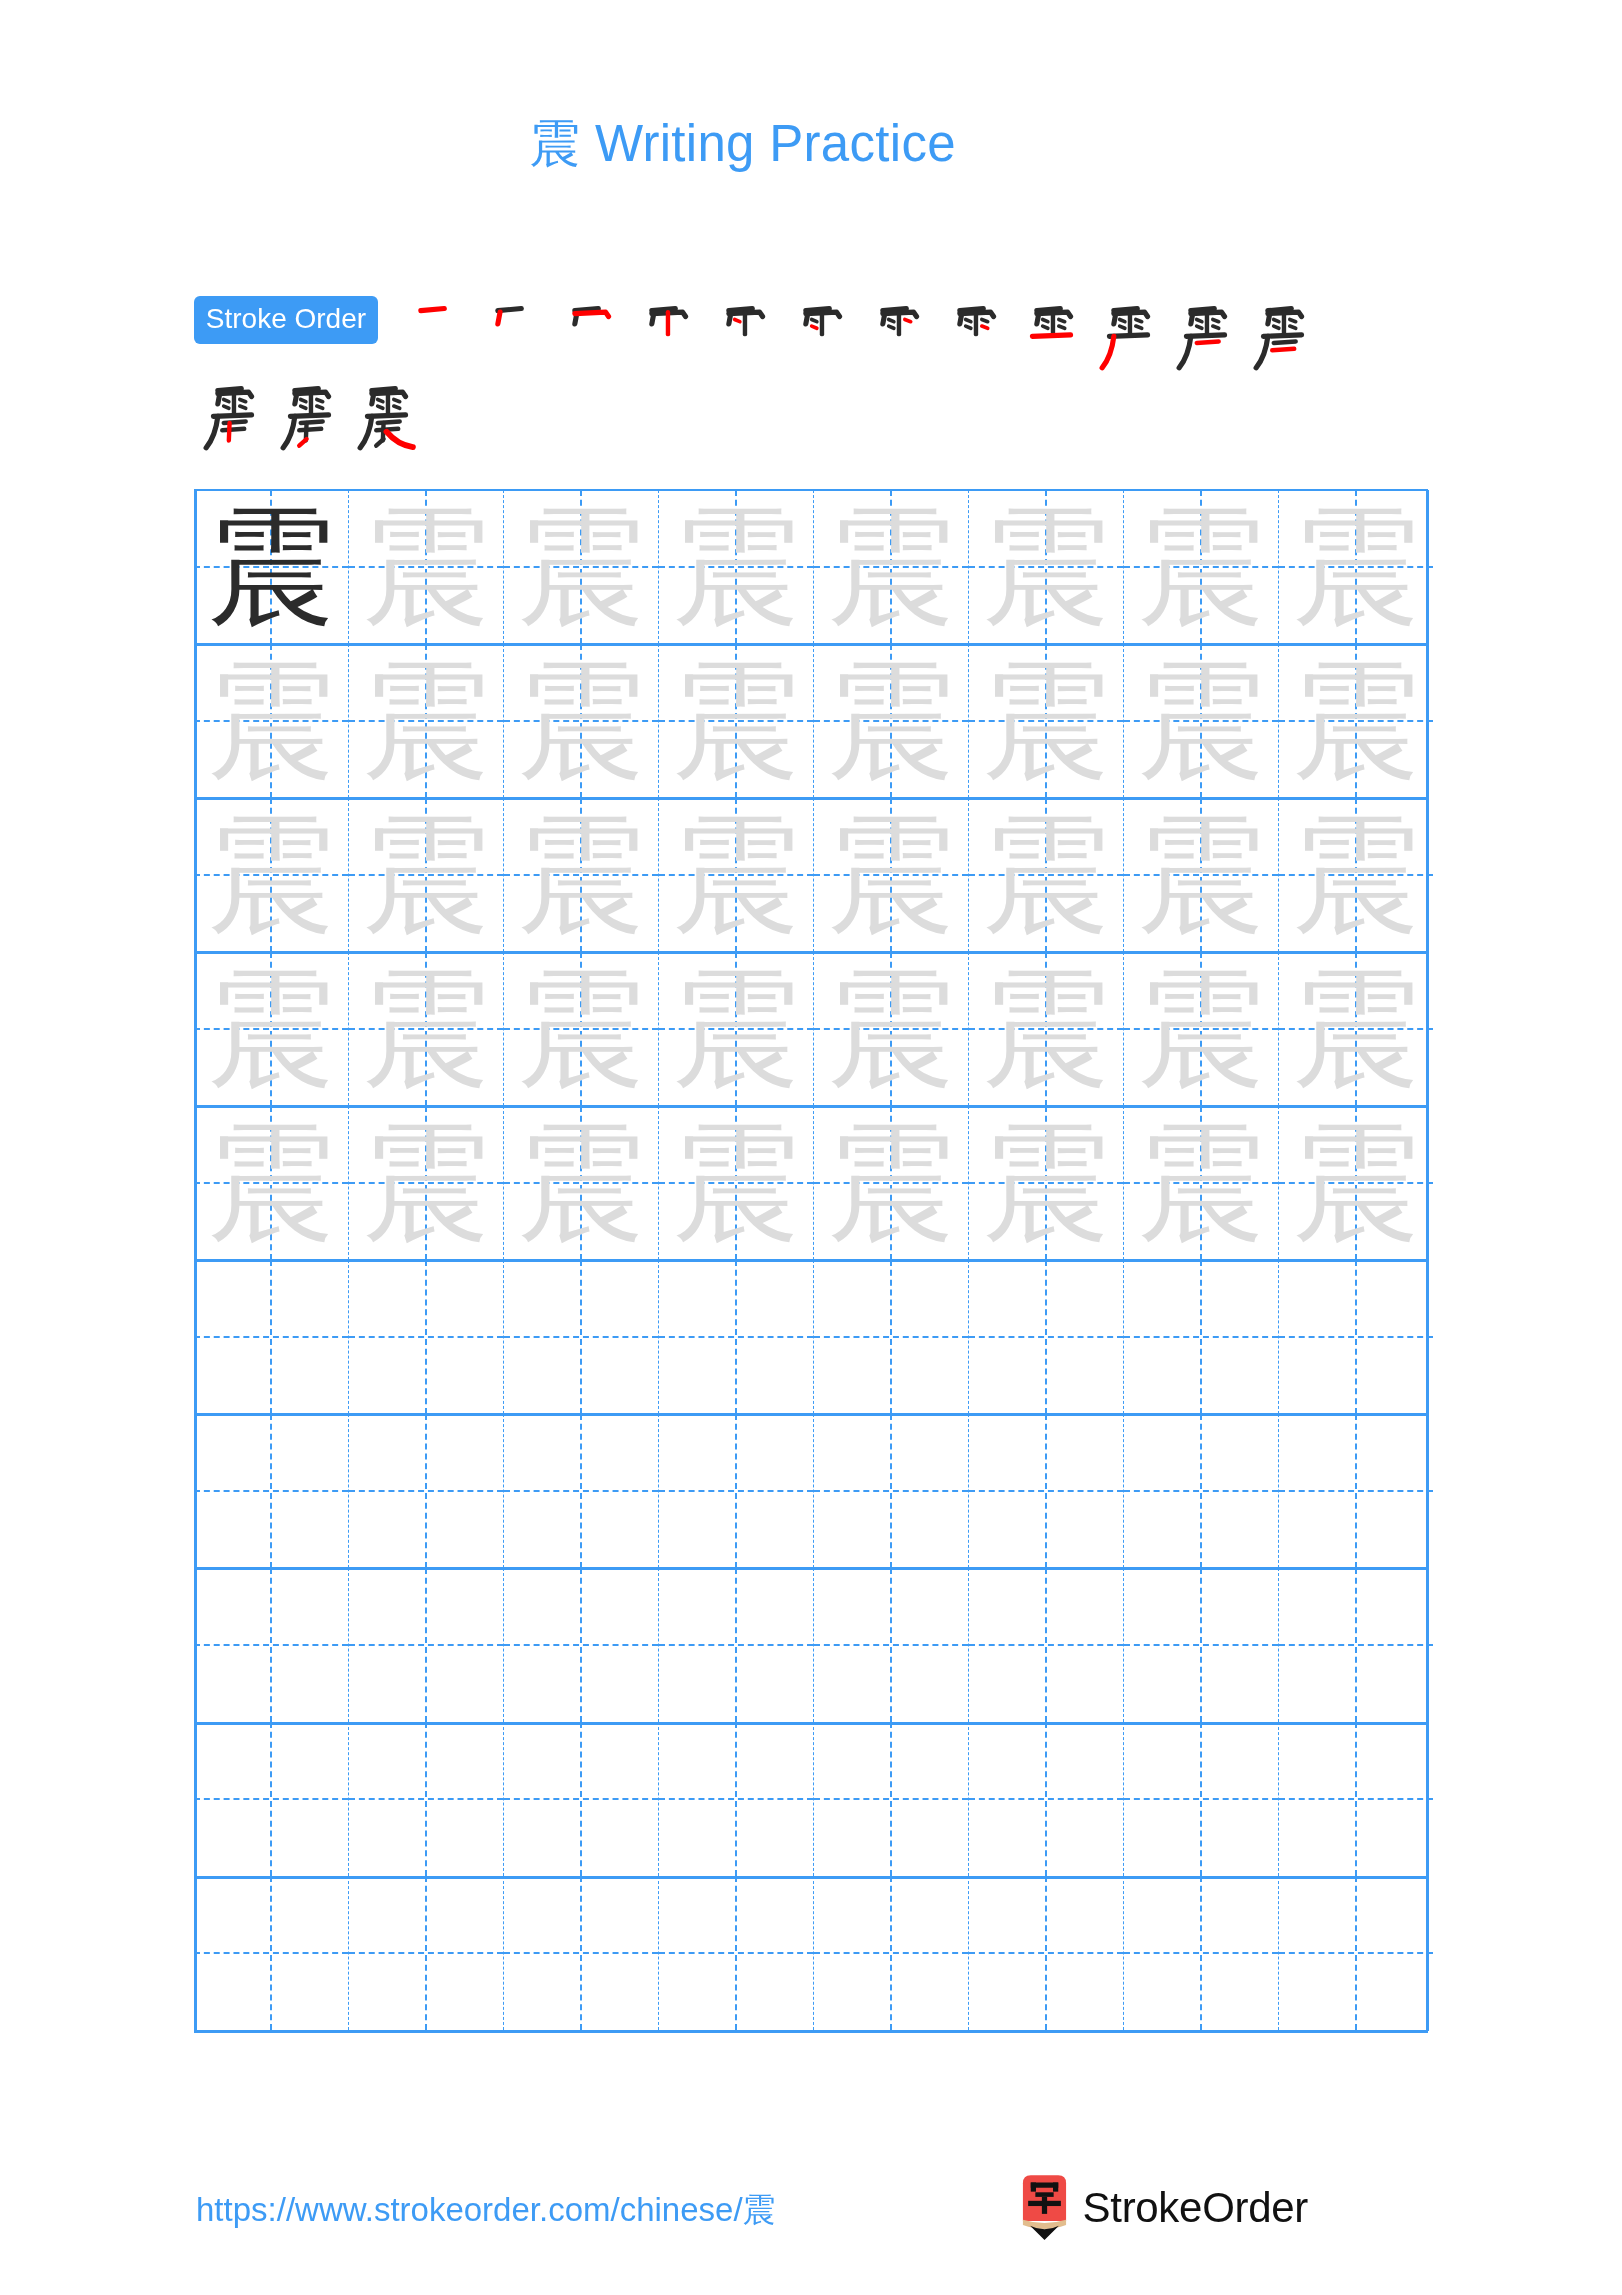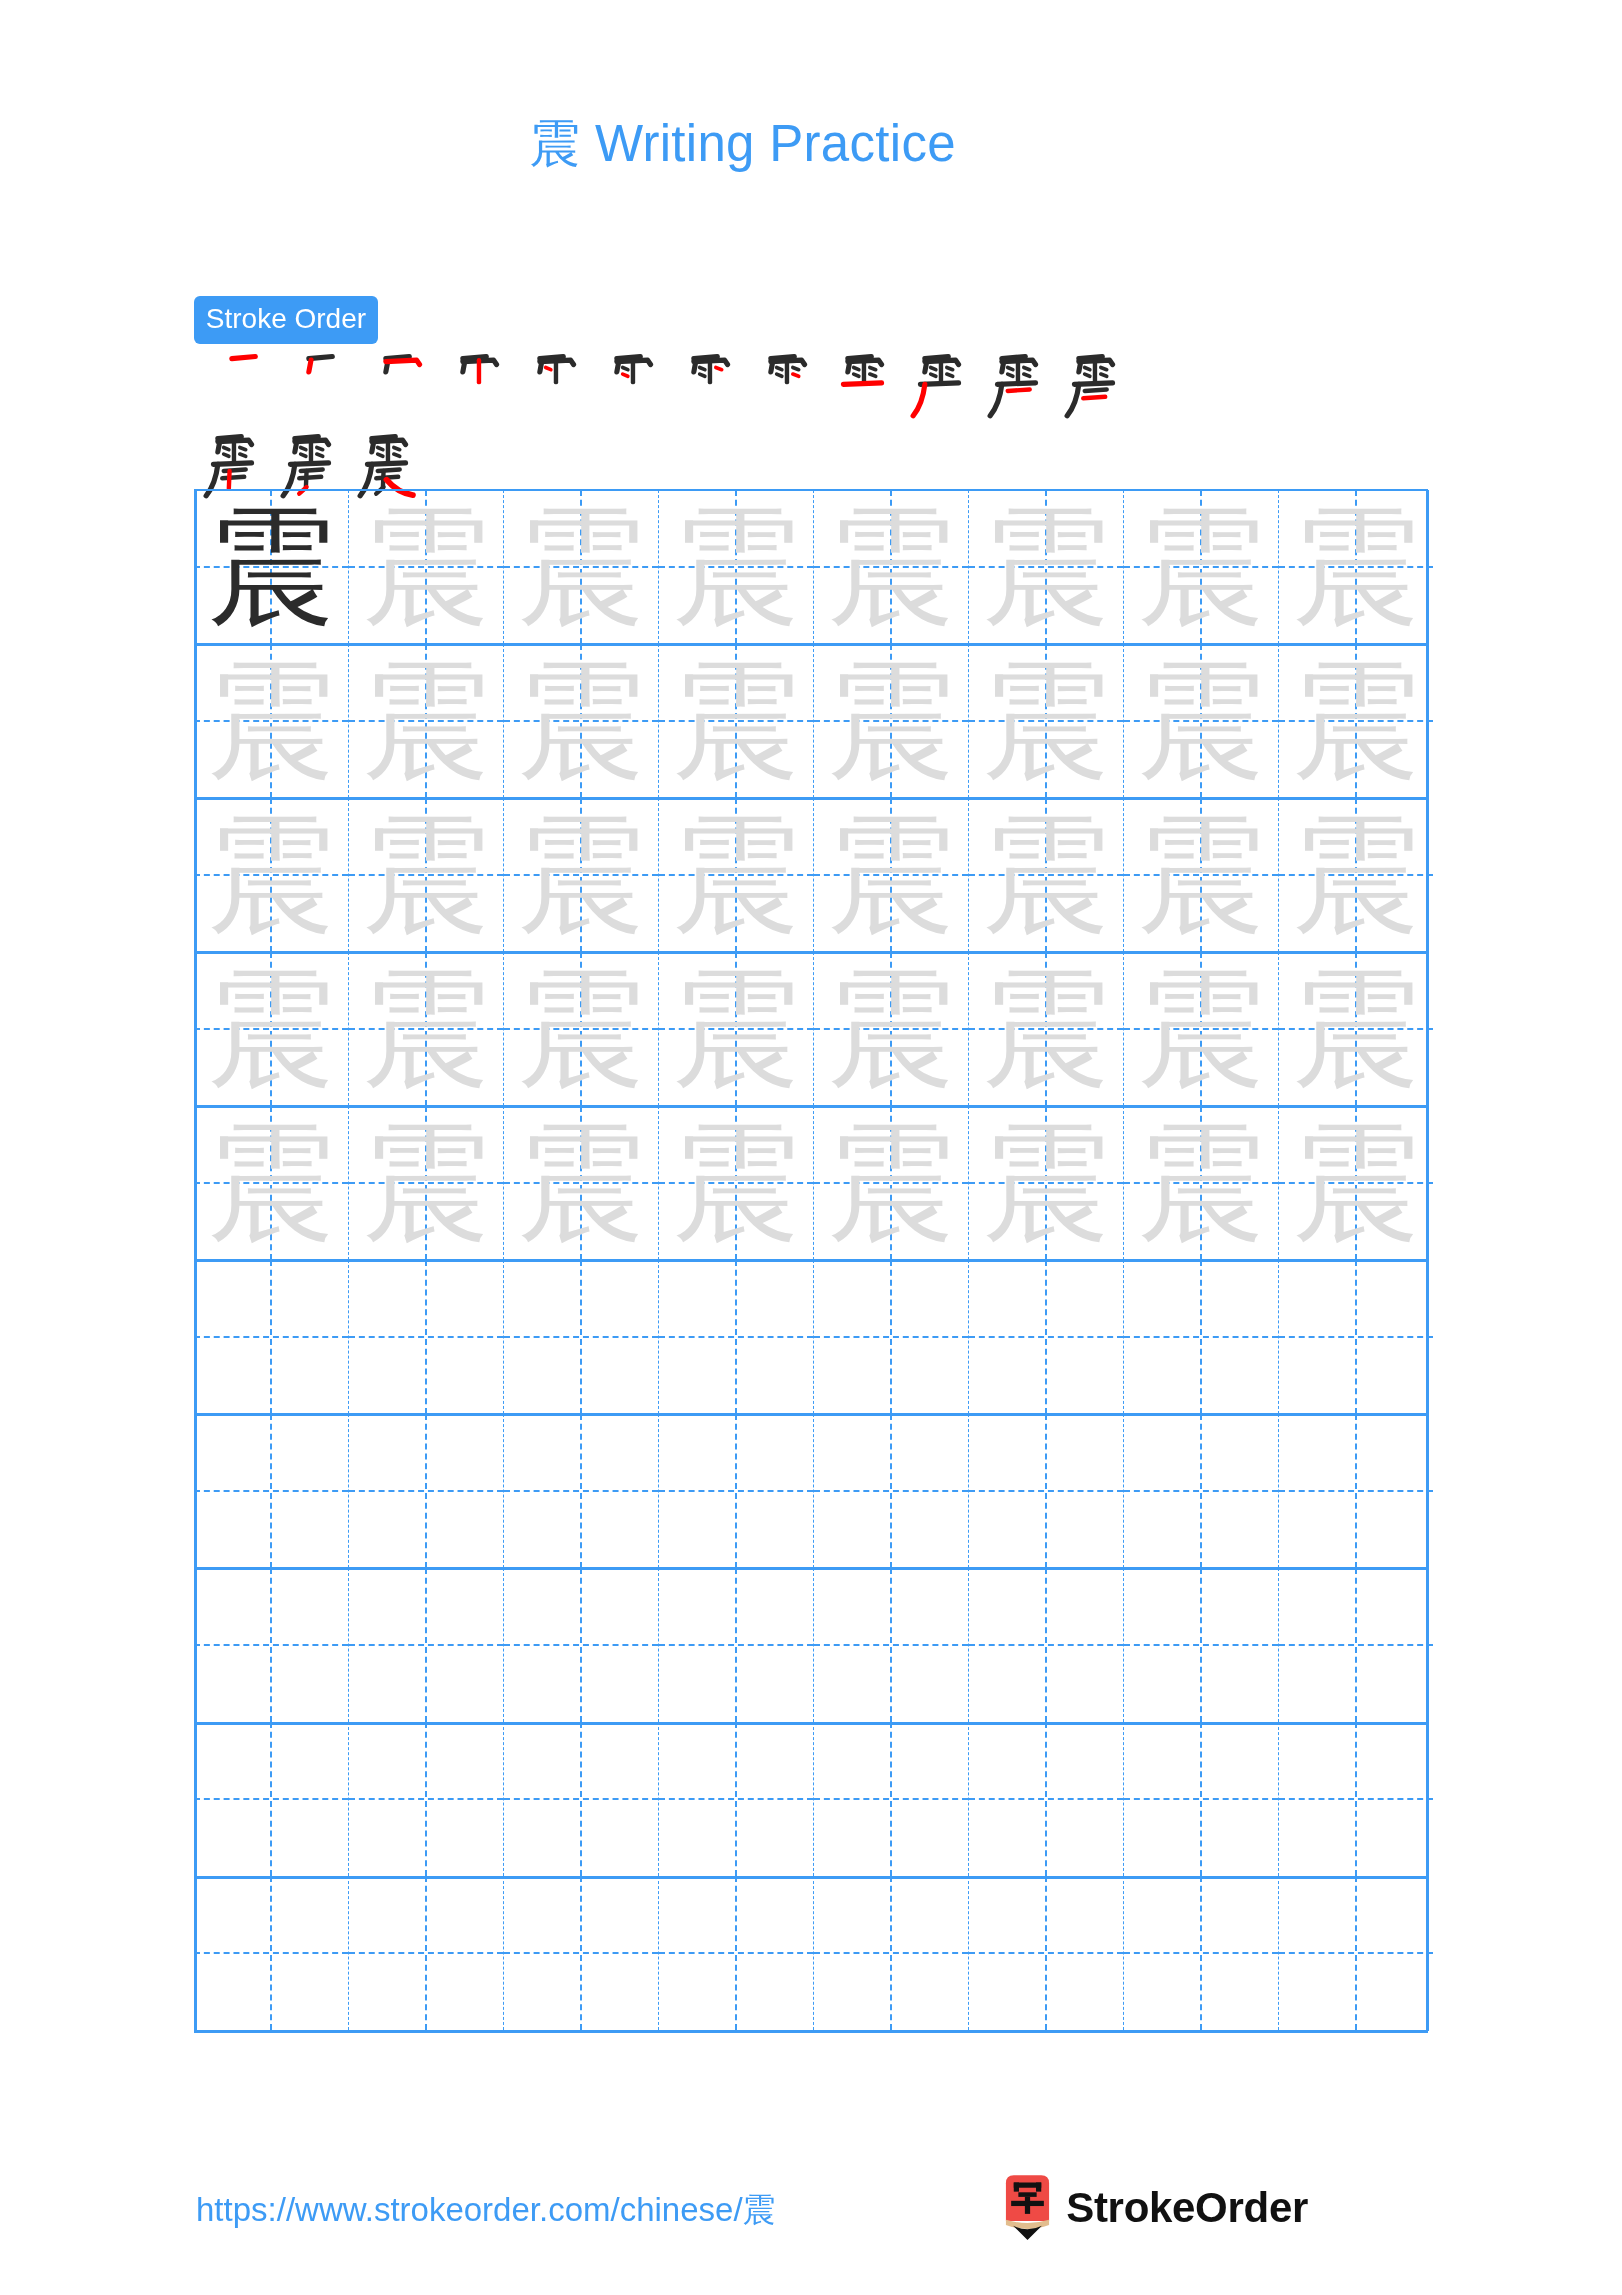--- a/index.html
+++ b/index.html
@@ -37,21 +37,20 @@
     position: absolute;
     top: 296px;
     left: 194px;
     width: 1234px;
   }
   .so-row {
     display: flex;
     align-items: flex-start;
     flex-wrap: nowrap;
     min-height: 77px;
-    flex-direction: column;
   }
   .so-badge {
     display: inline-block;
     background: #3d9bf5;
     color: #ffffff;
     border-radius: 5.9px;
     font-size: 28px;
     line-height: 1;
     padding: 9.2px 11.8px 11px 11.8px;
     white-space: nowrap;
@@ -180,21 +179,21 @@
     gap: 13px;
   }
   .brand-logo {
     width: 51px;
     height: 68px;
     position: relative;
     flex: 0 0 auto;
   }
   .brand-name {
     font-size: 42px;
-    font-weight: bold;
+    font-weight: normal;
     color: #111111;
     letter-spacing: -0.3px;
     white-space: nowrap;
   }
 </style>
 </head>
 <body>
 
 <div class="page-title">
   <span class="han">震</span><span> Writing Practice</span>

